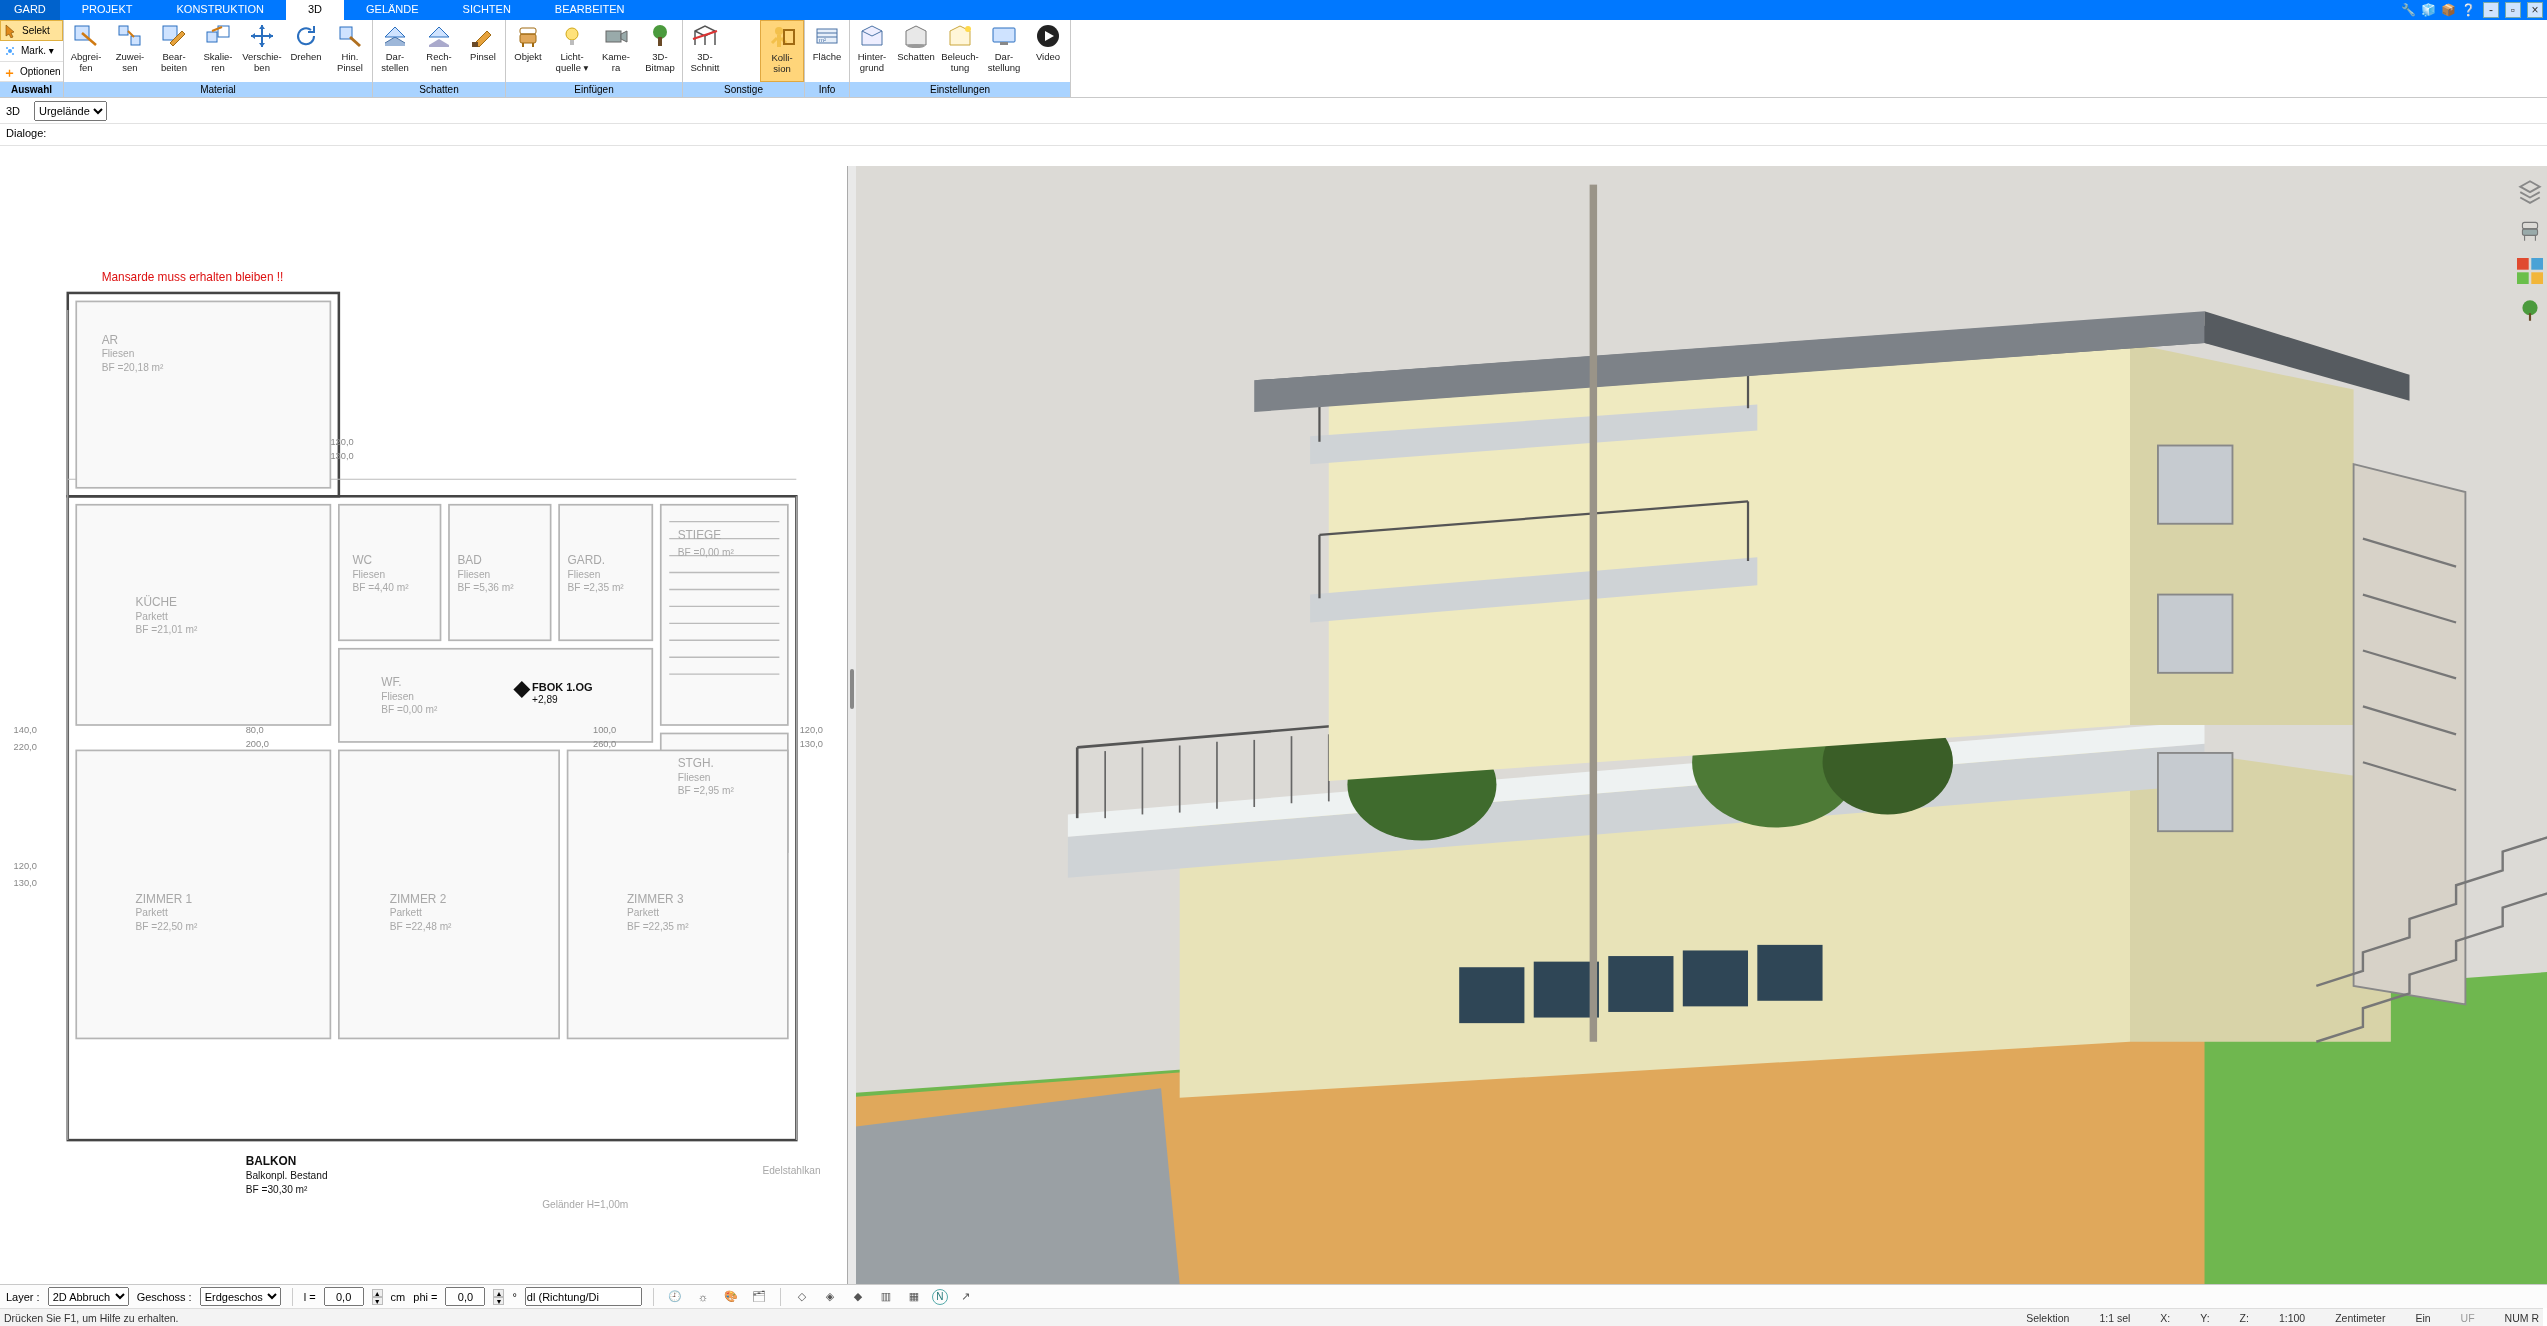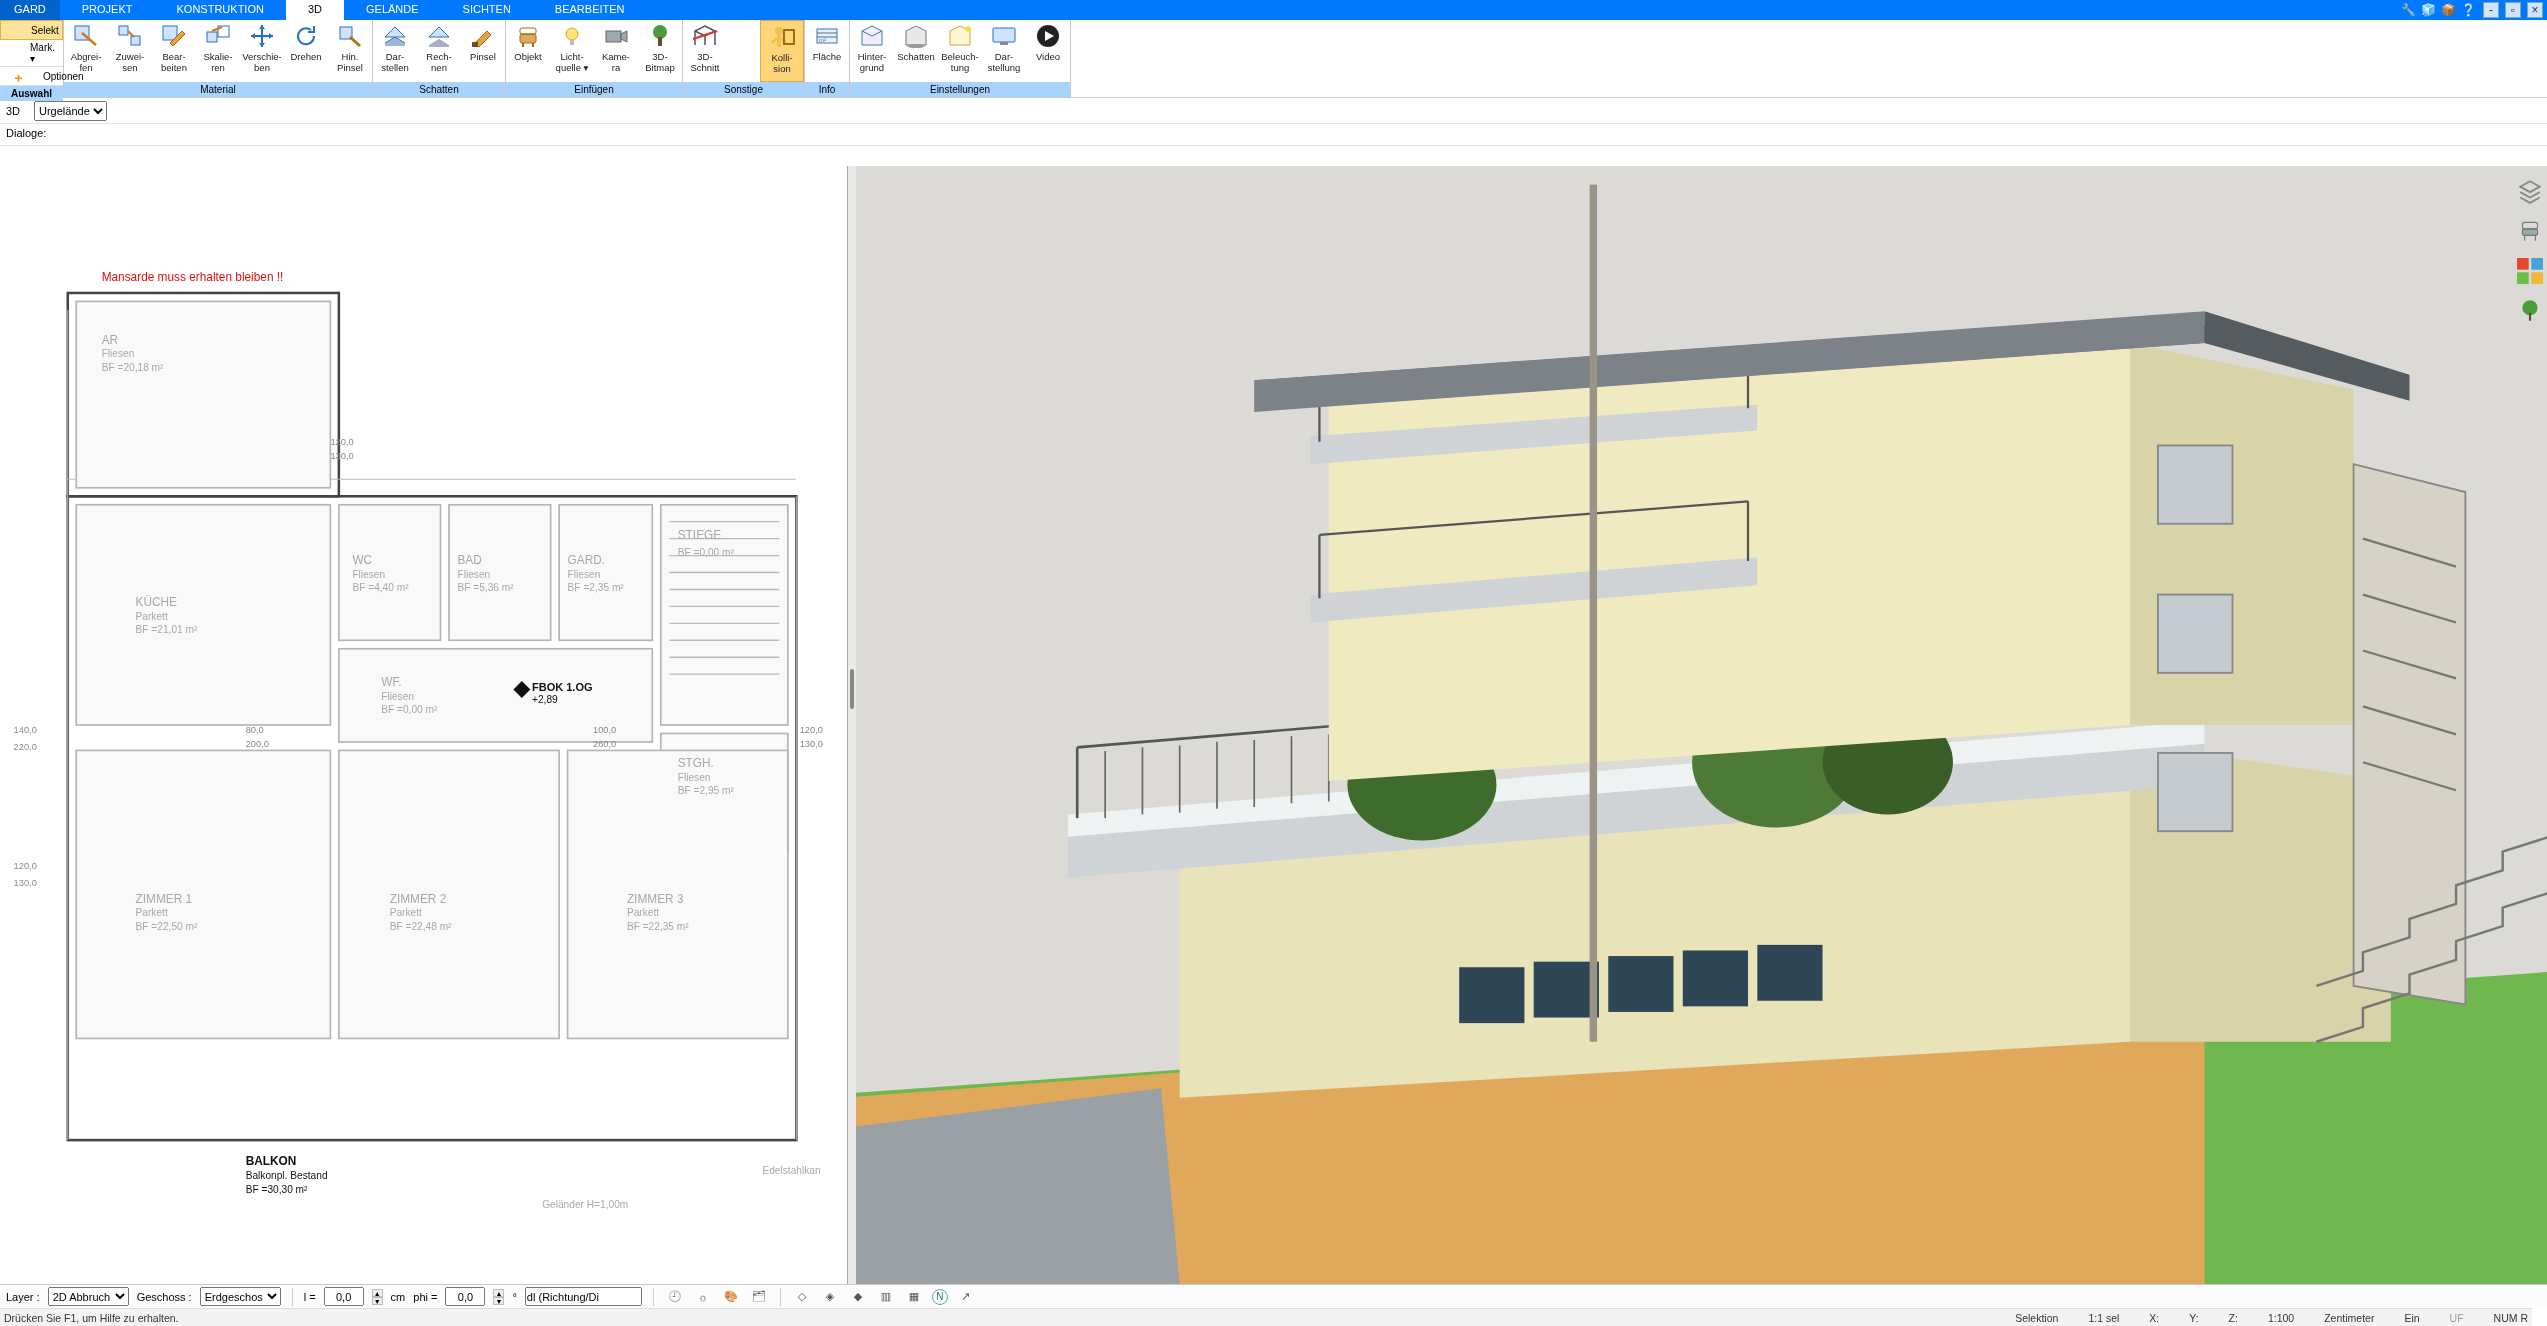--- a/index.html
+++ b/index.html
@@ -11,21 +11,21 @@
 .menubar .tab.datei { background: #0062cc; padding: 3px 14px; }
 .menubar .tab.active { background: #fff; color: #000; }
 .menubar .spacer { flex: 1; }
 .menubar .right-icons { display: flex; align-items: center; gap: 4px; padding-right: 4px; }
 .menubar .right-icons span { width: 16px; height: 16px; display: inline-flex; align-items: center; justify-content: center; font-size: 12px; cursor: pointer; }
 .menubar .winbtn { background: #cfe4ff; width: 14px; height: 14px; color: #333; font-size: 9px; border: 1px solid #7aa; margin-left: 2px; }
 
 
 .ribbon { background: #fff; display: flex; border-bottom: 1px solid #c9c9c9; height: 78px; font-size: 10px; }
 .ribbon .left-col { width: 64px; display: flex; flex-direction: column; border-right: 1px solid #c9c9c9; }
-.ribbon .left-col .row { flex: 1; display: flex; align-items: center; gap: 18px; padding: 2px 12px; border-bottom: 1px solid #e0e0e0; cursor: pointer; }
+.ribbon .left-col .row { flex: 1; display: flex; align-items: center; gap: 4px; padding: 2px 3px; border-bottom: 1px solid #e0e0e0; cursor: pointer; }
 .ribbon .left-col .row:last-of-type { border-bottom: none; }
 .ribbon .left-col .lbicon { width: 14px; height: 14px; display: inline-block; }
 .ribbon .left-col .lab { background: #a9d3ff; color: #000; text-align: center; font-size: 10px; padding: 2px 0; font-weight: bold; }
 .ribbon .group { display: flex; flex-direction: column; border-right: 1px solid #c9c9c9; justify-content: center; }
 .ribbon .group .items { flex: 1; display: flex; }
 .ribbon .group .glabel { background: #a9d3ff; text-align: center; padding: 2px 0; font-size: 10px; }
 .ribbon .btn { width: 44px; display: flex; flex-direction: column; align-items: center; justify-content: flex-start; padding: 3px 2px 1px; cursor: pointer; }
 .ribbon .btn.active { background: #ffd57a; border: 1px solid #e0a840; margin-left: 33px; }
 .ribbon .btn .ico { width: 28px; height: 26px; margin-bottom: 2px; }
 .ribbon .btn span.t { text-align: center; font-size: 9.5px; line-height: 11px; color: #222; white-space: pre-line; }
@@ -60,21 +60,21 @@
 .pane3d svg { width: 100%; height: 100%; }
 
 
 .btbar1 { position: absolute; bottom: 18px; left: 0; right: 0; height: 24px; border-top: 1px solid #c9c9c9; background: #fcfcfc; display: flex; align-items: center; gap: 8px; padding: 0 6px; font-size: 11px; }
 .btbar1 select, .btbar1 input { font-size: 11px; height: 19px; }
 .btbar1 input.num { width: 40px; text-align: center; }
 .btbar1 .spin { display: inline-flex; flex-direction: column; }
 .btbar1 .spin b { width: 11px; height: 8px; font-size: 7px; line-height: 7px; background: #eee; border: 1px solid #bbb; text-align: center; cursor: pointer; }
 .btbar1 .sep { width: 1px; height: 18px; background: #ccc; margin: 0 3px; }
 .btbar1 .ticon { width: 20px; height: 20px; display: inline-flex; align-items: center; justify-content: center; color: #555; cursor: pointer; }
-.btbar2 { position: absolute; bottom: 0; left: 0; right: 15px; height: 18px; background: #f3f3f3; border-top: 1px solid #ddd; display: flex; align-items: center; font-size: 10.5px; color: #333; padding: 0 4px; gap: 30px; }
+.btbar2 { position: absolute; bottom: 0; left: 0; right: 4px; height: 18px; background: #f3f3f3; border-top: 1px solid #ddd; display: flex; align-items: center; font-size: 10.5px; color: #333; padding: 0 4px; gap: 30px; }
 .btbar2 .flex { flex: 1; }
 </style>
 </head>
 <body>
 
 <div class="menubar">
   <div class="tab datei">GARD</div>
   <div class="tab">PROJEKT</div>
   <div class="tab">KONSTRUKTION</div>
   <div class="tab active">3D</div>

